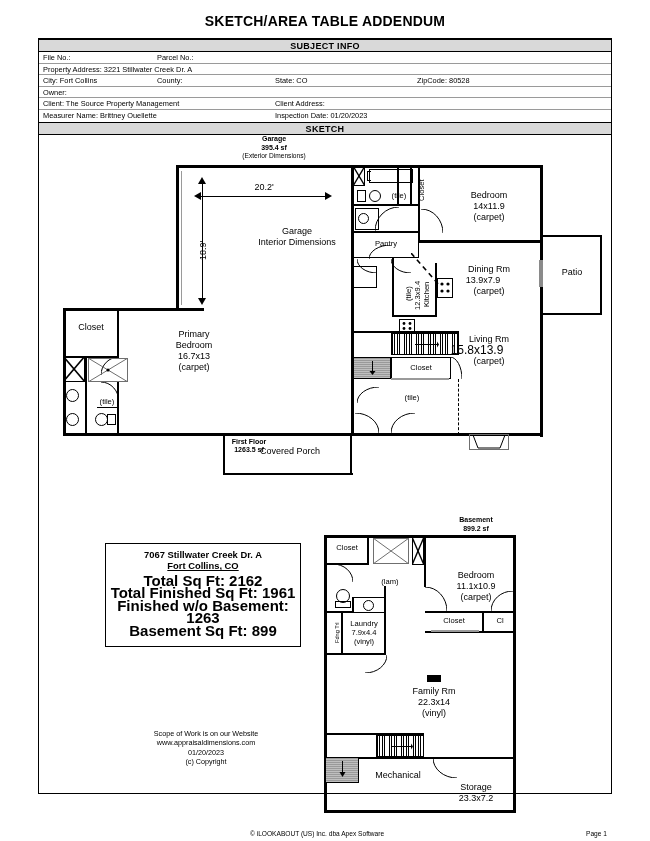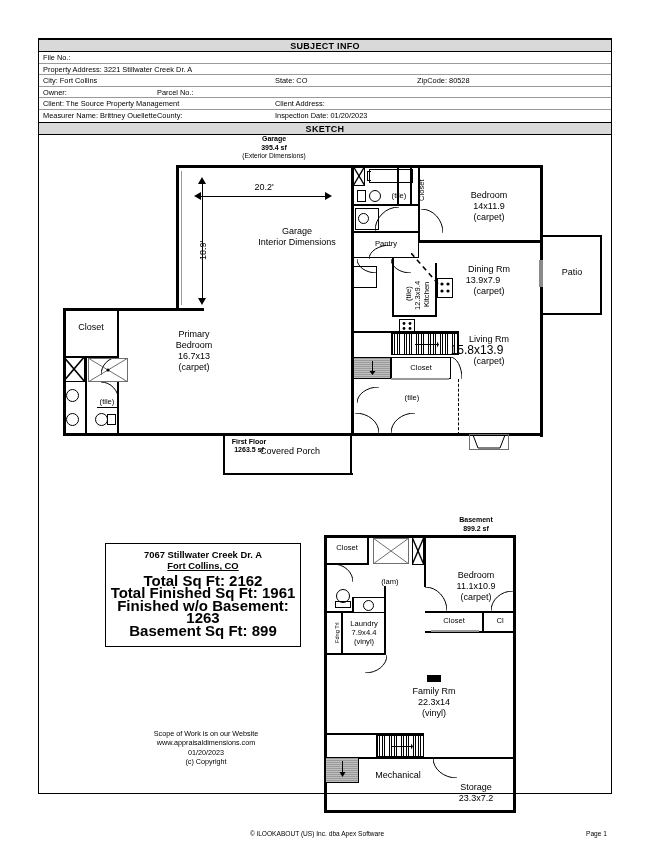--- a/index.html
+++ b/index.html
@@ -5,21 +5,21 @@
   html,body{margin:0;padding:0;background:#fff;}
   body{width:650px;height:841px;font-family:"Liberation Sans",sans-serif;color:#000;position:relative;overflow:hidden;}
   .page{position:absolute;left:0;top:0;width:650px;height:841px;}
   .doc-title{position:absolute;left:0;top:13px;width:650px;text-align:center;font-size:14px;font-weight:bold;letter-spacing:.2px;}
   .frame{position:absolute;left:38px;top:38px;width:574px;height:756px;border:1.5px solid #000;box-sizing:border-box;}
   .band{position:absolute;left:0;width:100%;background:#d9d9d9;border-bottom:1px solid #000;border-top:1px solid #000;box-sizing:border-box;text-align:center;font-size:9px;font-weight:bold;line-height:12px;height:13px;letter-spacing:.3px;}
   .band-subject{top:0;}
   .band-sketch{top:83px;}
   .inforow{position:absolute;left:0;width:100%;box-sizing:border-box;border-bottom:.7px solid #9a9a9a;height:11.6px;font-size:7.4px;line-height:11.6px;}
   .inforow span{position:absolute;white-space:nowrap;}
-  .c1{left:4px;} .c2{left:118px;margin-top:35px;} .c3{left:236px;} .c4{left:378px;}
+  .c1{left:4px;} .c2{left:118px;} .c3{left:236px;} .c4{left:378px;}
   .sketch-area{position:absolute;left:0;top:96px;right:0;bottom:0;}
 
   
   .fp{position:absolute;}
   .w{position:absolute;background:#000;}
   .lbl{position:absolute;text-align:center;font-size:7.6px;line-height:9.2px;white-space:nowrap;}
   .lbl.b{font-weight:bold;font-size:7px;line-height:8.6px;}
   .lbl.sm{font-size:6.6px;line-height:8px;}
   .thin{position:absolute;border:.8px solid #000;box-sizing:border-box;}
   .thin2{position:absolute;border:.8px solid #6f6f6f;box-sizing:border-box;}
@@ -41,20 +41,21 @@
   .footer .fr{position:absolute;left:586px;}
   .dimline{position:absolute;background:#000;height:1px;}
   .dimv{position:absolute;background:#000;width:1px;}
   .arw{position:absolute;width:0;height:0;}
 </style>
 </head>
 <body>
 
 <div class="page">
 
+  <div class="doc-title">SKETCH/AREA TABLE ADDENDUM</div>
 
   <div class="frame">
 
     <div class="band band-subject">SUBJECT INFO</div>
 
     <div class="inforow" style="top:13px;">
       <span class="c1">File No.:</span>
       <span class="c2">Parcel No.:</span>
     </div>
     <div class="inforow" style="top:24.6px;">

